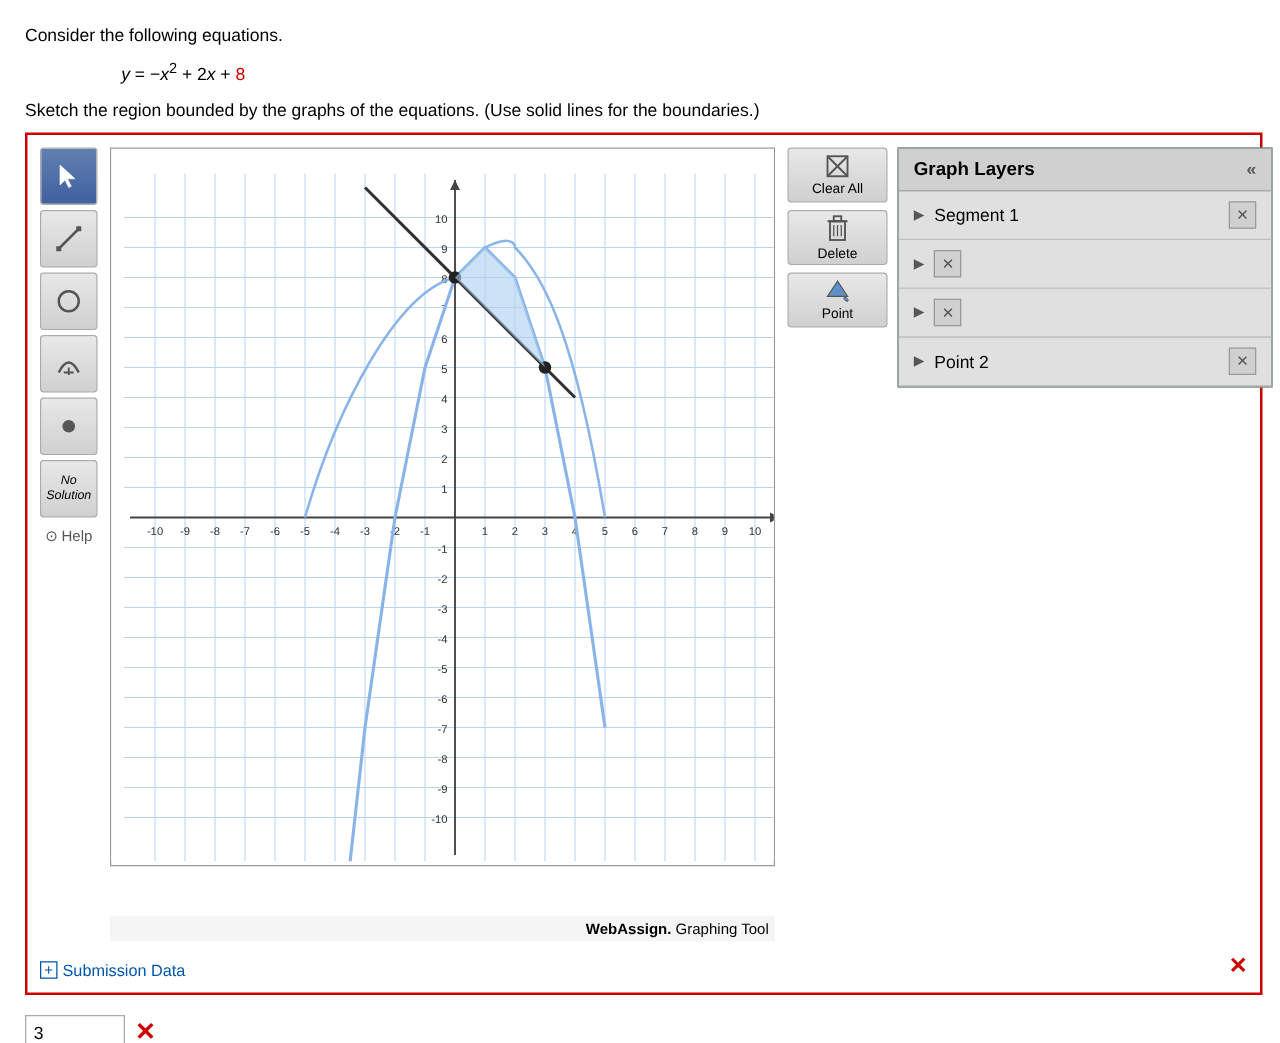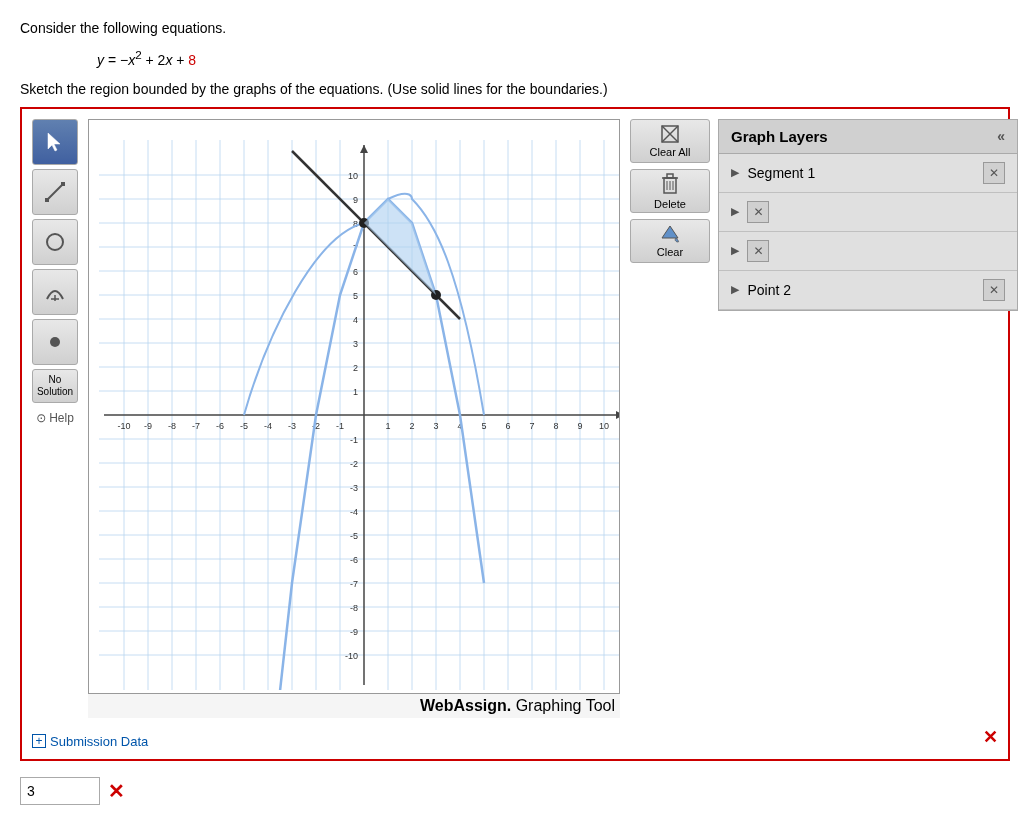--- a/index.html
+++ b/index.html
@@ -62,22 +62,23 @@
       font-size: 18px;
     }
     .tool-btn.active {
       background: linear-gradient(to bottom, #6080b0, #4060a0);
       color: white;
     }
     .tool-btn.no-solution {
       font-size: 10px;
       text-align: center;
       line-height: 1.2;
-      height: 34px;
+      height: 46px;
       width: 46px;
+      font-style: italic;
     }
     .help-link {
       font-size: 12px;
       color: #555;
       display: flex;
       align-items: center;
       gap: 3px;
       cursor: pointer;
       margin-top: 4px;
     }
@@ -86,23 +87,24 @@
       display: flex;
       flex-direction: column;
     }
     .graph-svg-container {
       border: 1px solid #999;
       background: #fff;
       position: relative;
     }
     .webassign-label {
       text-align: right;
-      font-size: 16px;
+      font-size: 12px;
       padding: 3px 5px;
       background: #f5f5f5;
+      margin-top: 40px;
     }
     .webassign-label span.wa { font-weight: bold; }
     .side-btn {
       width: 80px;
       height: 44px;
       border: 1px solid #aaa;
       background: linear-gradient(to bottom, #e8e8e8, #d0d0d0);
       display: flex;
       flex-direction: column;
       align-items: center;
@@ -478,21 +480,21 @@
               <line x1="10" y1="9" x2="10" y2="18" stroke="#555" stroke-width="1"></line>
               <line x1="13" y1="9" x2="13" y2="18" stroke="#555" stroke-width="1"></line>
             </svg>
             <span>Delete</span>
           </div>
           <div class="side-btn">
             <svg width="24" height="20" viewBox="0 0 24 20">
               <path d="M12,2 L4,14 L20,14 Z" fill="#6090c8" stroke="#555" stroke-width="1"></path>
               <path d="M18,14 C18,14 22,18 20,18 C18,18 16,16 18,14Z" fill="#6090c8" stroke="#555" stroke-width="0.8"></path>
             </svg>
-            <span>Clear</span>
+            <span>Point</span>
           </div>
         </div>
 
         <div class="layers-panel">
           <div class="layers-header">
             <span class="layers-title">Graph Layers</span>
             <span class="collapse-btn">«</span>
           </div>
           <div class="layer-item">
             <span class="layer-arrow">▶</span>

